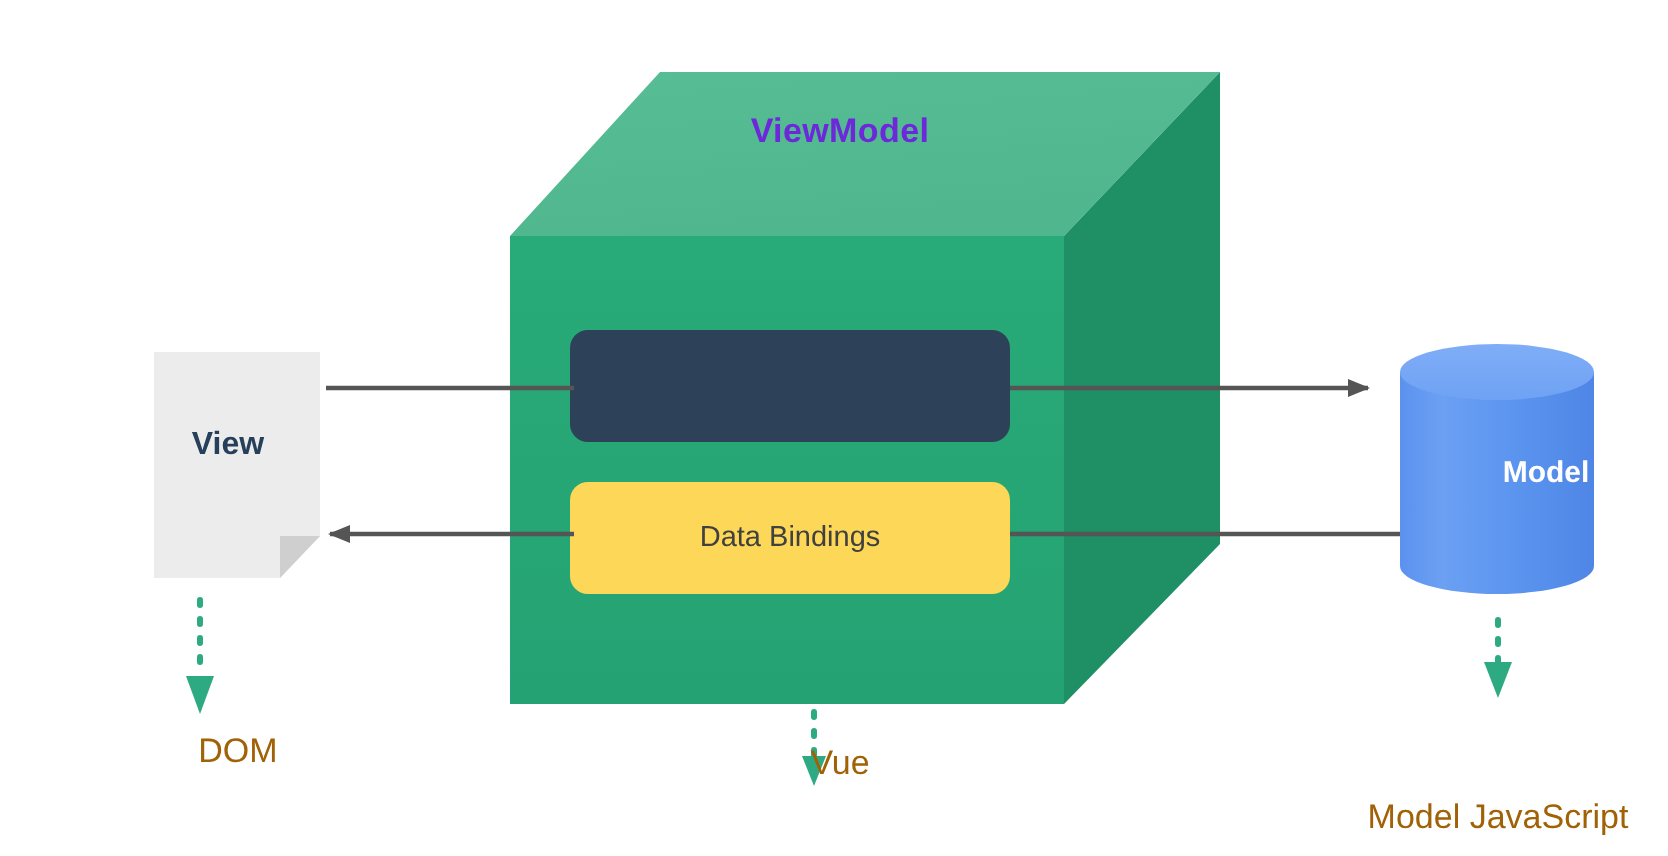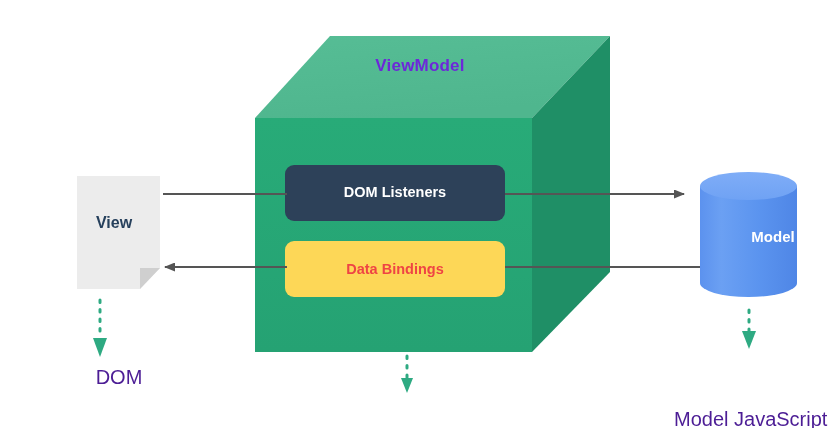--- a/index.html
+++ b/index.html
@@ -46,23 +46,23 @@
     top: 184px;
     width: 220px;
     color: #ffffff;
     font-size: 14.5px;
     font-weight: bold;
   }
   .label-data-bindings {
     left: 285px;
     top: 261px;
     width: 220px;
-    color: #ef4444;
+    color: #404040;
     font-size: 14.5px;
-    font-weight: bold;
+    font-weight: normal;
   }
   
   .label-view {
     left: 78px;
     top: 214px;
     width: 72px;
     color: #26405c;
     font-size: 16px;
     font-weight: bold;
   }
@@ -70,22 +70,22 @@
     left: 700px;
     top: 228px;
     width: 98px;
     color: #ffffff;
     font-size: 15px;
     font-weight: bold;
     padding-left: 24px;
   }
   
   .caption {
-    color: #4c1d95;
-    font-size: 20px;
+    color: #a16207;
+    font-size: 17px;
     font-weight: normal;
   }
   .caption-dom {
     left: 49px;
     top: 366px;
     width: 140px;
   }
   .caption-vue {
     left: 350px;
     top: 372px;
@@ -170,29 +170,29 @@
       <polygon points="401,378 413,378 407,393" fill="#2eaa82"></polygon>
     </g>
     <g>
       <line x1="749" y1="310" x2="749" y2="331" stroke="#2eaa82" stroke-width="3" stroke-dasharray="2.5,7" stroke-linecap="round"></line>
       <polygon points="742,331 756,331 749,349" fill="#2eaa82"></polygon>
     </g>
   </svg>
 
   <div class="txt label-viewmodel" data-bind="diagram.nodes.viewmodel.label">ViewModel</div>
 
-  <div class="txt label-dom-listeners" data-bind="diagram.bands.0.label">DOM Listeners</div>
 
   <div class="txt label-data-bindings" data-bind="diagram.bands.1.label">Data Bindings</div>
 
   <div class="txt label-view" data-bind="diagram.nodes.view.label">View</div>
 
   <div class="txt label-model" data-bind="diagram.nodes.model.label">Model</div>
 
   <div class="txt caption caption-dom" data-bind="diagram.nodes.view.caption">DOM</div>
 
+  <div class="txt caption caption-vue" data-bind="diagram.nodes.viewmodel.caption">Vue</div>
 
   <div class="txt caption caption-pjo">
     <div data-bind="diagram.nodes.model.caption_line1">Model JavaScript</div>
     
   </div>
 
 </div>
 
 </body></html>

